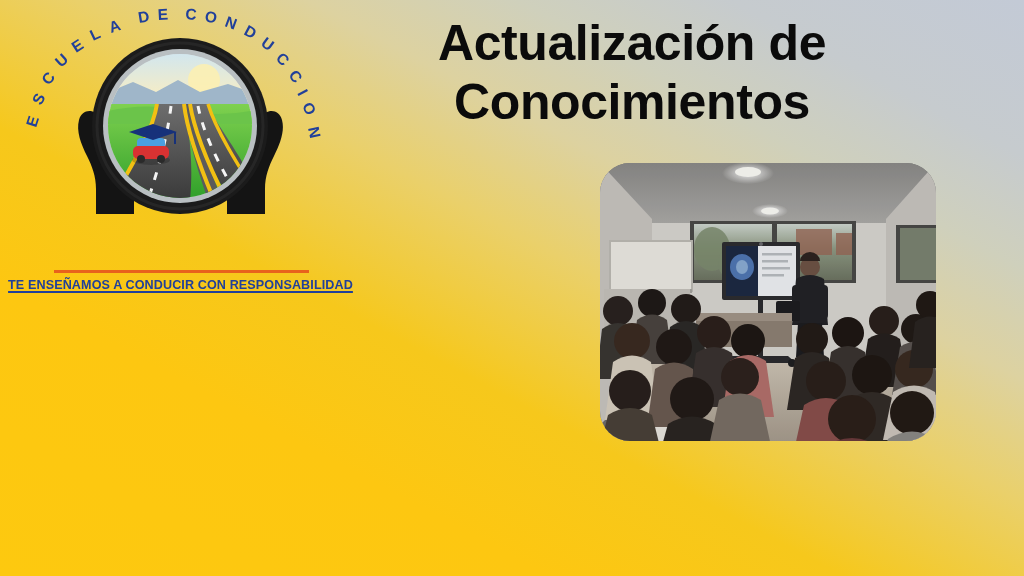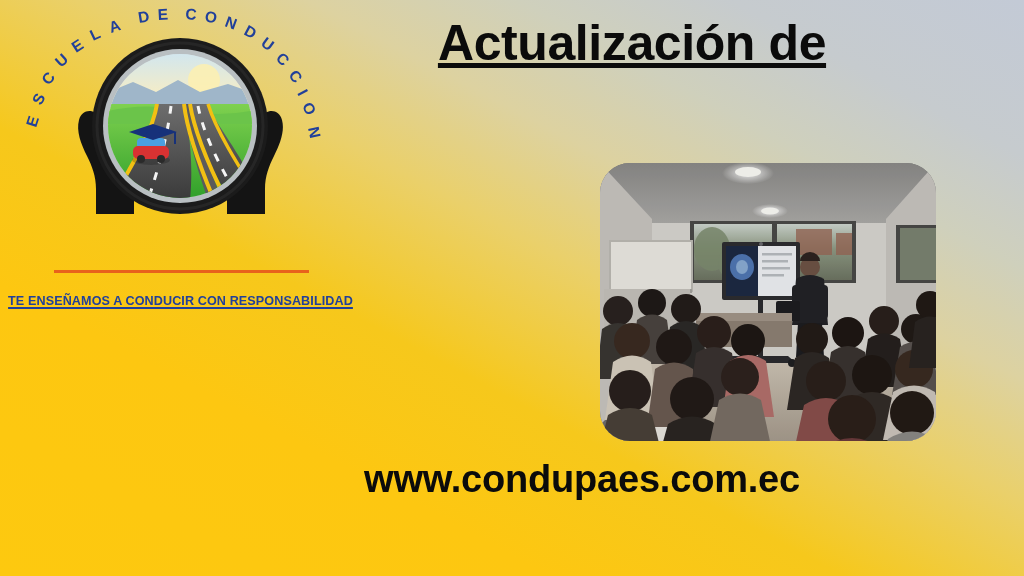--- a/index.html
+++ b/index.html
@@ -72,37 +72,36 @@
     width: 345px;
     text-align: center;
     color: #21409a;
     font-size: 12.6px;
     font-weight: bold;
     letter-spacing: 0.1px;
     white-space: nowrap;
     text-decoration: underline;
     text-decoration-thickness: 1.6px;
     text-underline-offset: 2px;
-    margin-top: 16px;
   }
 
   
   #headline {
     position: absolute;
     left: 372px;
     top: 14px;
     width: 520px;
     text-align: center;
     color: #0b0b0b;
     font-size: 50px;
     font-weight: bold;
     line-height: 1.17;
     letter-spacing: -0.4px;
   }
-  #headline .ln { display: block; text-decoration: underline; }
+  #headline .ln { display: block; }
 
   
   #photo {
     position: absolute;
     left: 600px;
     top: 163px;
     width: 336px;
     height: 278px;
     border-radius: 30px;
     overflow: hidden;
@@ -244,20 +243,21 @@
         <circle cx="172" cy="118" r="83" fill="none" stroke="#2e2e2e" stroke-width="3" opacity="0.6"></circle>
       </svg>
     </div>
 
     <div class="brand-name-rule"></div>
     <div class="brand-tagline">TE ENSEÑAMOS A CONDUCIR CON RESPONSABILIDAD</div>
   </div>
 
   <div id="headline">
     <span class="ln">Actualización de</span>
+    <span class="ln">Conocimientos</span>
   </div>
 
   <div id="photo">
     <svg viewBox="0 0 336 278" xmlns="http://www.w3.org/2000/svg">
       <defs>
         <linearGradient id="ceilG" x1="0" y1="0" x2="0" y2="1">
           <stop offset="0%" stop-color="#8c8b89"></stop>
           <stop offset="100%" stop-color="#b3b2af"></stop>
         </linearGradient>
         <linearGradient id="floorG" x1="0" y1="0" x2="0" y2="1">
@@ -402,15 +402,14 @@
           <path d="M288 276 q24 -15 48 0 l8 22 l-64 0 z" fill="#8c8a86"></path>
 
         <circle cx="330" cy="142" r="14" fill="#221a16"></circle>
         <path d="M315 159 q15 -11 30 0 l6 46 l-42 0 z" fill="#2a2522"></path>
       </g>
 
       <rect x="0" y="0" width="336" height="278" fill="#00000010"></rect>
     </svg>
   </div>
 
-  <div id="site-url">www.condupaes.com.ec</div>
 
 </div>
 
 </body></html>

